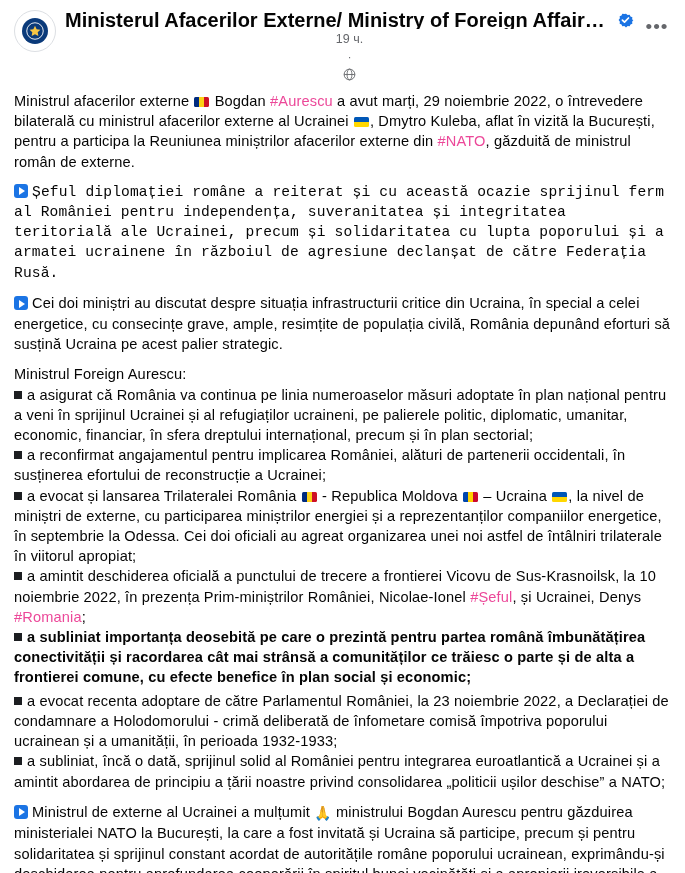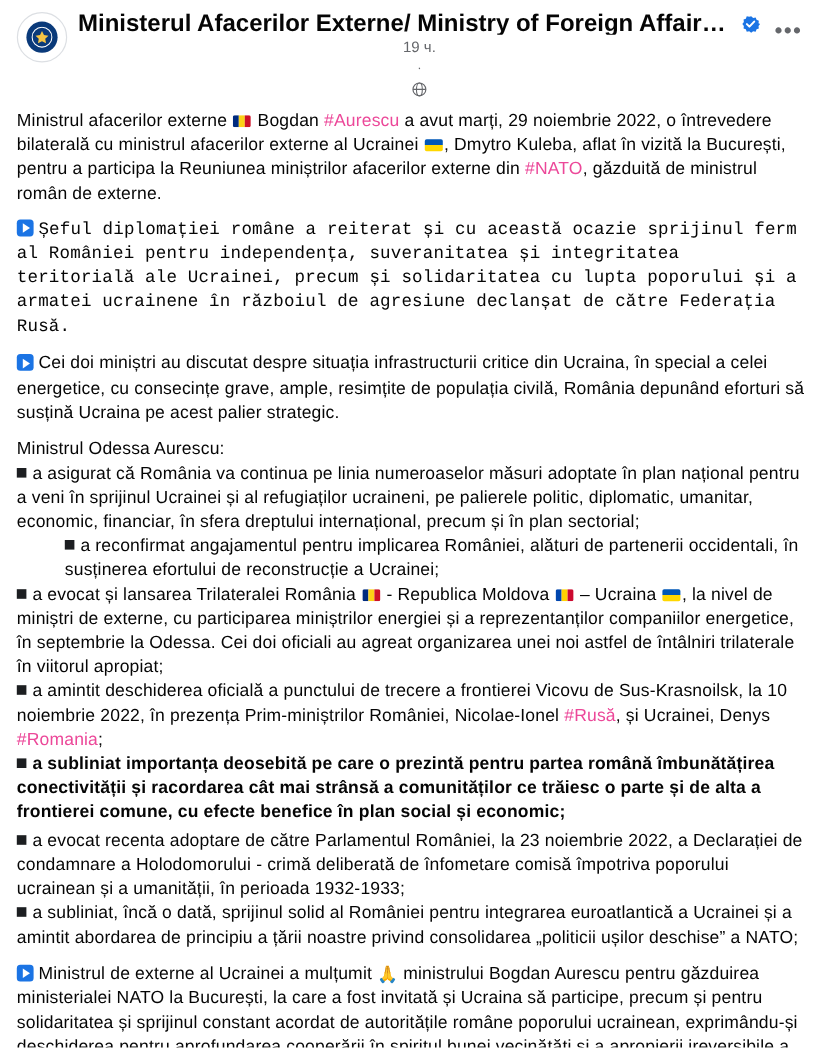--- a/index.html
+++ b/index.html
@@ -222,24 +222,24 @@
       </div>
     </div>
 
     <div class="more-btn">•••</div>
   </div>
 
   <div class="post-body" id="post-body">
       <div class="para tight">Ministrul afacerilor externe <span class="flag flag-ro"><span></span><span></span><span></span></span> Bogdan <span class="link">#Aurescu</span> a avut marți, 29 noiembrie 2022, o întrevedere bilaterală cu ministrul afacerilor externe al Ucrainei <span class="flag flag-ua"></span>, Dmytro Kuleba, aflat în vizită la București, pentru a participa la Reuniunea miniștrilor afacerilor externe din <span class="link">#NATO</span>, găzduită de ministrul român de externe.</div>
       <div class="para" style="margin-top: 10px; font-family: Liberation Mono, monospace;"><span class="play"></span>Șeful diplomației române a reiterat și cu această ocazie sprijinul ferm al României pentru independența, suveranitatea și integritatea teritorială ale Ucrainei, precum și solidaritatea cu lupta poporului și a armatei ucrainene în războiul de agresiune declanșat de către Federația Rusă.</div>
       <div class="para" style="margin-top: 10.5px;"><span class="play"></span>Cei doi miniștri au discutat despre situația infrastructurii critice din Ucraina, în special a celei energetice, cu consecințe grave, ample, resimțite de populația civilă, România depunând eforturi să susțină Ucraina pe acest palier strategic.</div>
-      <div class="para tight" style="margin-top: 10.5px;">Ministrul Odessa Aurescu:</div>
+      <div class="para tight" style="margin-top: 10.5px;">Ministrul Foreign Aurescu:</div>
       <div class="para tight" style="margin-top: 0px;"><span class="bullet"></span>a asigurat că România va continua pe linia numeroaselor măsuri adoptate în plan național pentru a veni în sprijinul Ucrainei și al refugiaților ucraineni, pe palierele politic, diplomatic, umanitar, economic, financiar, în sfera dreptului internațional, precum și în plan sectorial;</div>
-      <div class="para tight" style="margin-top: 0px; margin-left: 40px;"><span class="bullet"></span>a reconfirmat angajamentul pentru implicarea României, alături de partenerii occidentali, în susținerea efortului de reconstrucție a Ucrainei;</div>
+      <div class="para tight" style="margin-top: 0px;"><span class="bullet"></span>a reconfirmat angajamentul pentru implicarea României, alături de partenerii occidentali, în susținerea efortului de reconstrucție a Ucrainei;</div>
       <div class="para tight" style="margin-top: 0px;"><span class="bullet"></span>a evocat și lansarea Trilateralei România <span class="flag flag-ro"><span></span><span></span><span></span></span> - Republica Moldova <span class="flag flag-md"><span></span><span></span><span></span></span> – Ucraina <span class="flag flag-ua"></span>, la nivel de miniștri de externe, cu participarea miniștrilor energiei și a reprezentanților companiilor energetice, în septembrie la Odessa. Cei doi oficiali au agreat organizarea unei noi astfel de întâlniri trilaterale în viitorul apropiat;</div>
-      <div class="para tight" style="margin-top: 0px;"><span class="bullet"></span>a amintit deschiderea oficială a punctului de trecere a frontierei Vicovu de Sus-Krasnoilsk, la 10 noiembrie 2022, în prezența Prim-miniștrilor României, Nicolae-Ionel <span class="link">#Rusă</span>, și Ucrainei, Denys <span class="link">#Romania</span>;</div>
+      <div class="para tight" style="margin-top: 0px;"><span class="bullet"></span>a amintit deschiderea oficială a punctului de trecere a frontierei Vicovu de Sus-Krasnoilsk, la 10 noiembrie 2022, în prezența Prim-miniștrilor României, Nicolae-Ionel <span class="link">#Șeful</span>, și Ucrainei, Denys <span class="link">#Romania</span>;</div>
       <div class="para tight" style="margin-top: 0px; font-weight: bold;"><span class="bullet"></span>a subliniat importanța deosebită pe care o prezintă pentru partea română îmbunătățirea conectivității și racordarea cât mai strânsă a comunităților ce trăiesc o parte și de alta a frontierei comune, cu efecte benefice în plan social și economic;</div>
       <div class="para tight" style="margin-top: 3px;"><span class="bullet"></span>a evocat recenta adoptare de către Parlamentul României, la 23 noiembrie 2022, a Declarației de condamnare a Holodomorului - crimă deliberată de înfometare comisă împotriva poporului ucrainean și a umanității, în perioada 1932-1933;</div>
       <div class="para tight" style="margin-top: 0px;"><span class="bullet"></span>a subliniat, încă o dată, sprijinul solid al României pentru integrarea euroatlantică a Ucrainei și a amintit abordarea de principiu a țării noastre privind consolidarea „politicii ușilor deschise” a NATO;</div>
       <div class="para" style="margin-top: 10.5px;"><span class="play"></span>Ministrul de externe al Ucrainei a mulțumit <span class="emoji-pray">🙏</span> ministrului Bogdan Aurescu pentru găzduirea ministerialei NATO la București, la care a fost invitată și Ucraina să participe, precum și pentru solidaritatea și sprijinul constant acordat de autoritățile române poporului ucrainean, exprimându-și deschiderea pentru aprofundarea cooperării în spiritul bunei vecinătăți și a apropierii ireversibile a Ucrainei de valorile europene.</div>
     </div>
 
 </div>
 
 </body></html>

